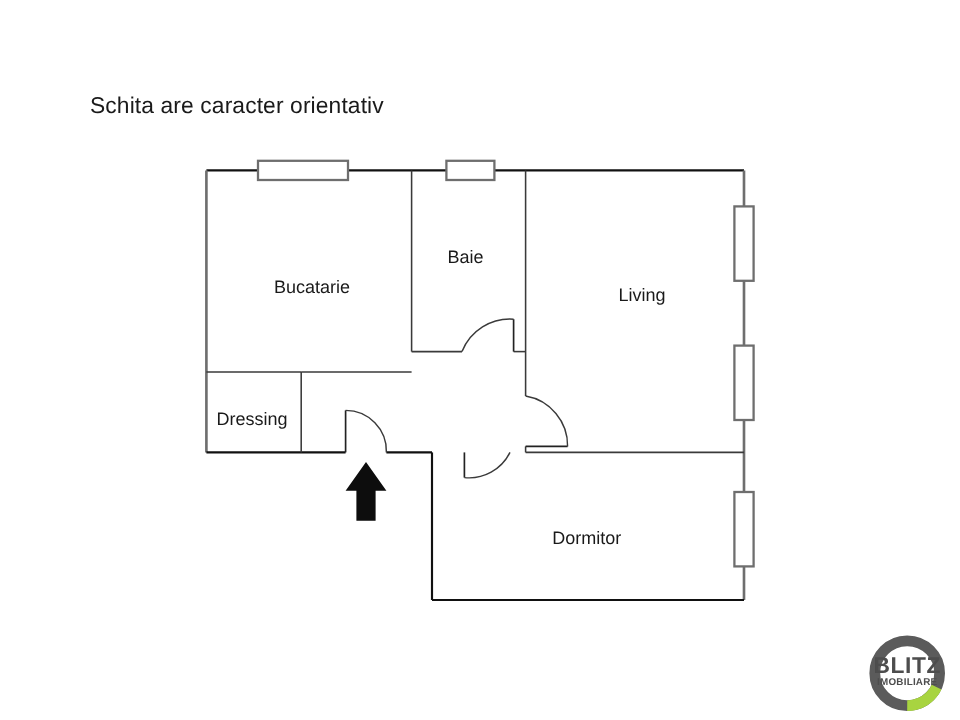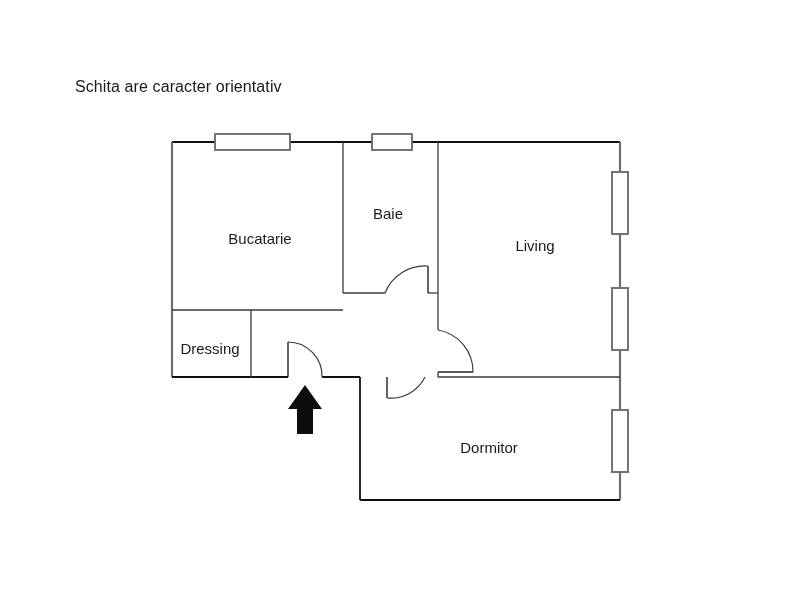--- a/index.html
+++ b/index.html
@@ -20,21 +20,21 @@
     position: absolute;
     left: 0;
     top: 0;
     width: 800px;
     height: 600px;
   }
   .note {
     position: absolute;
     left: 75px;
     top: 78px;
-    font-size: 16px;
+    font-size: 19px;
     font-family: "Liberation Sans", sans-serif;
     color: #1a1a1a;
     letter-spacing: 0.1px;
     white-space: nowrap;
   }
   svg.plan {
     position: absolute;
     left: 0;
     top: 0;
     width: 800px;
@@ -190,14 +190,24 @@
     <g>
       <text class="room-label" x="260" y="240">Bucatarie</text>
       <text class="room-label" x="388" y="215">Baie</text>
       <text class="room-label" x="535" y="247">Living</text>
       <text class="room-label" x="210" y="350">Dressing</text>
       <text class="room-label" x="489" y="449">Dormitor</text>
     </g>
 
   </svg>
 
+  <div class="logo-wrap">
+    <svg width="68" height="68" viewBox="0 0 68 68">
+
+      <circle cx="34" cy="34" r="27" fill="none" stroke="#5b5b5b" stroke-width="9"></circle>
+
+      <path d="M 34 61 A 27 27 0 0 0 58.5 45.6" fill="none" stroke="#a8d440" stroke-width="9" stroke-linecap="butt"></path>
+      <text class="logo-main" x="34" y="34">BLITZ</text>
+      <text class="logo-sub" x="34" y="44">IMOBILIARE</text>
+    </svg>
+  </div>
 
 </div>
 
 </body></html>

